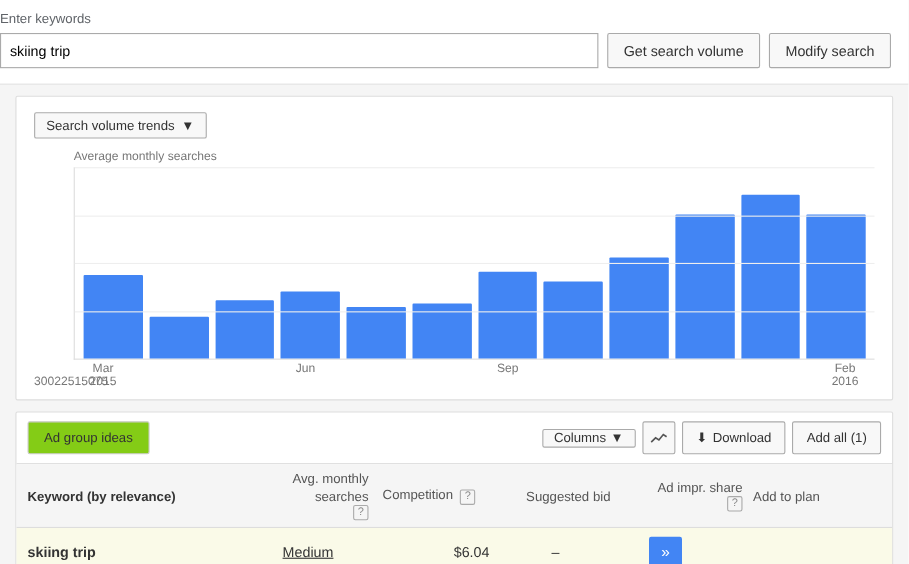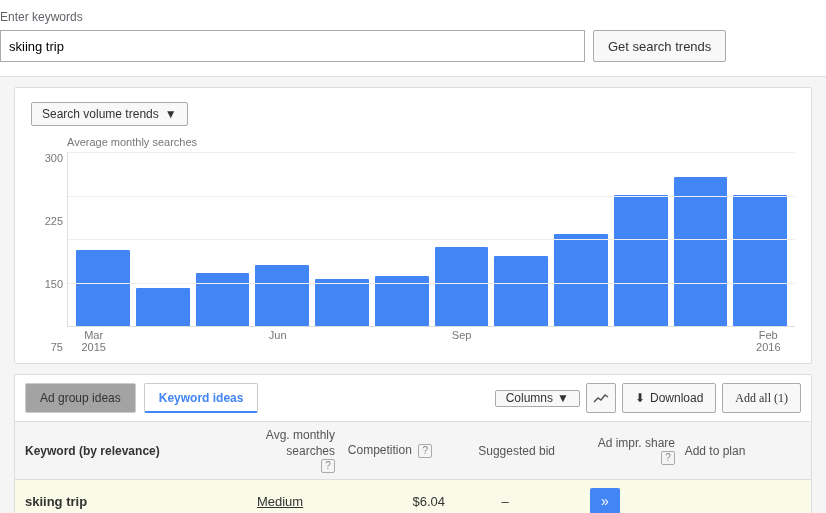--- a/index.html
+++ b/index.html
@@ -80,21 +80,21 @@
       margin-left: 36px;
     }
 
     .y-axis {
       position: absolute;
       left: -36px;
       top: 0;
       bottom: 0;
       width: 36px;
       display: flex;
-      flex-direction: column;
+      flex-direction: row;
       justify-content: space-between;
       align-items: flex-end;
       padding-right: 4px;
     }
 
     .y-label {
       font-size: 11px;
       color: #777;
     }
 
@@ -162,21 +162,21 @@
       align-items: center;
       padding: 8px 10px;
       border-bottom: 1px solid #ddd;
       gap: 8px;
     }
 
     .tab-btn {
       height: 30px;
       padding: 0 14px;
       border: 1px solid #ccc;
-      background: #a3a3a3;
+      background: #84cc16;
       font-size: 12px;
       cursor: pointer;
       color: #333;
       border-radius: 2px;
     }
 
     .tab-btn.active {
       background: #fff;
       border-bottom: 2px solid #4285f4;
       color: #4285f4;
@@ -234,21 +234,20 @@
 
     .add-all-btn {
       height: 30px;
       padding: 0 12px;
       border: 1px solid #aaa;
       background: #f8f8f8;
       font-size: 12px;
       cursor: pointer;
       color: #333;
       border-radius: 2px;
-      font-family: Liberation Serif, serif;
     }
 
     .table-header {
       display: flex;
       align-items: center;
       background: #f5f5f5;
       border-bottom: 1px solid #ddd;
       padding: 6px 10px;
       font-size: 12px;
       color: #555;
@@ -327,21 +326,22 @@
       vertical-align: middle;
     }
   </style>
 </head>
 <body>
 
 <div class="top-section">
   <div class="enter-keywords-label">Enter keywords</div>
   <div class="keyword-input-row">
     <input type="text" class="keyword-input" value="skiing trip" style="">
-    <button class="btn">Get search trends</button>
+    <button class="btn">Get search volume</button>
+    <button class="btn">Modify search</button>
   </div>
 </div>
 
 <div class="chart-section">
   <button class="chart-dropdown-btn">
     <span>Search volume trends</span>
     <span>▼</span>
   </button>
 
   <div class="avg-monthly-label">Average monthly searches</div>
@@ -416,21 +416,20 @@
         <div class="x-label-col"></div>
         <div class="x-label-col">Feb 2016</div>
       </div>
   </div>
 </div>
 
 <div class="bottom-section">
 
   <div class="tabs-toolbar">
     <button class="tab-btn">Ad group ideas</button>
-    <button class="tab-btn active">Keyword ideas</button>
 
     <div class="toolbar-right">
       <button class="columns-btn">
         <span>Columns</span>
         <span>▼</span>
       </button>
       <button class="icon-btn">
         <svg width="16" height="12" viewBox="0 0 16 12">
           <polyline points="1,10 5,6 8,8 12,3 15,5" fill="none" stroke="#555" stroke-width="1.5"></polyline>
         </svg>

